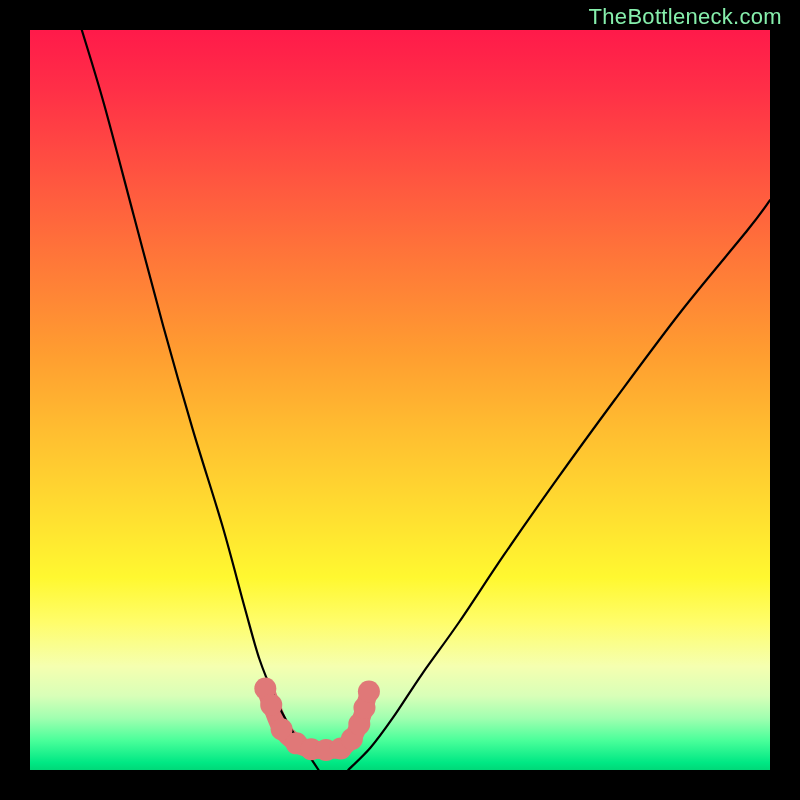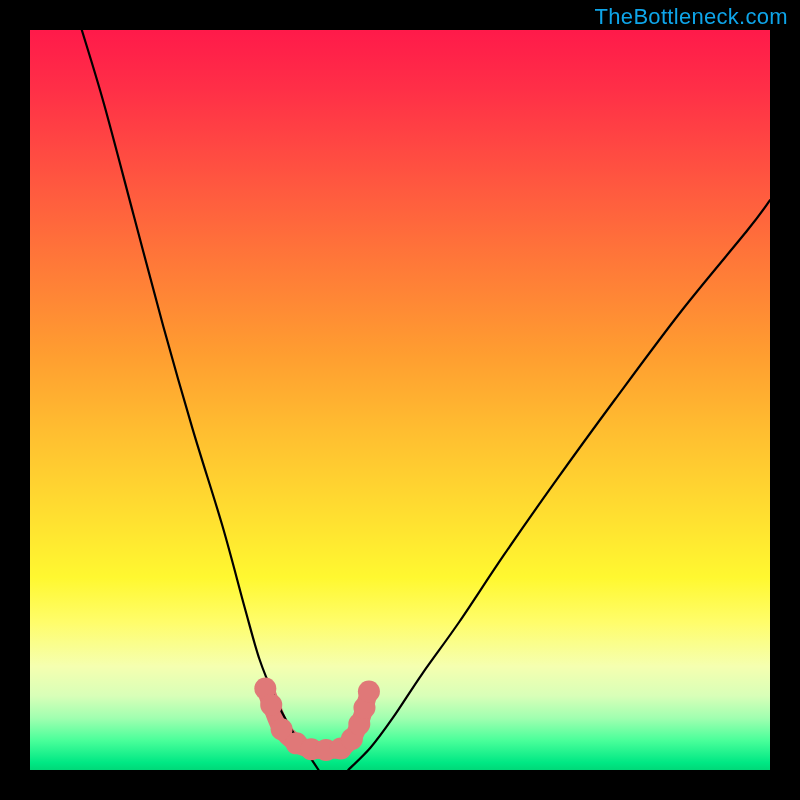--- a/index.html
+++ b/index.html
@@ -45,22 +45,22 @@
       #d8ffb8 90%,
       #a0ffb0 93%,
       #4aff9a 96%,
       #00e884 99%,
       #00d878 100%
     );
   }
   .watermark {
     position: absolute;
     top: 4px;
-    right: 12px;
-    color: #0ea5e9;
+    right: 18px;
+    color: #86efac;
     font-size: 22px;
     letter-spacing: 0.3px;
     font-weight: 500;
     user-select: none;
   }
   svg.curves {
     position: absolute;
     inset: 0;
   }
 </style>

